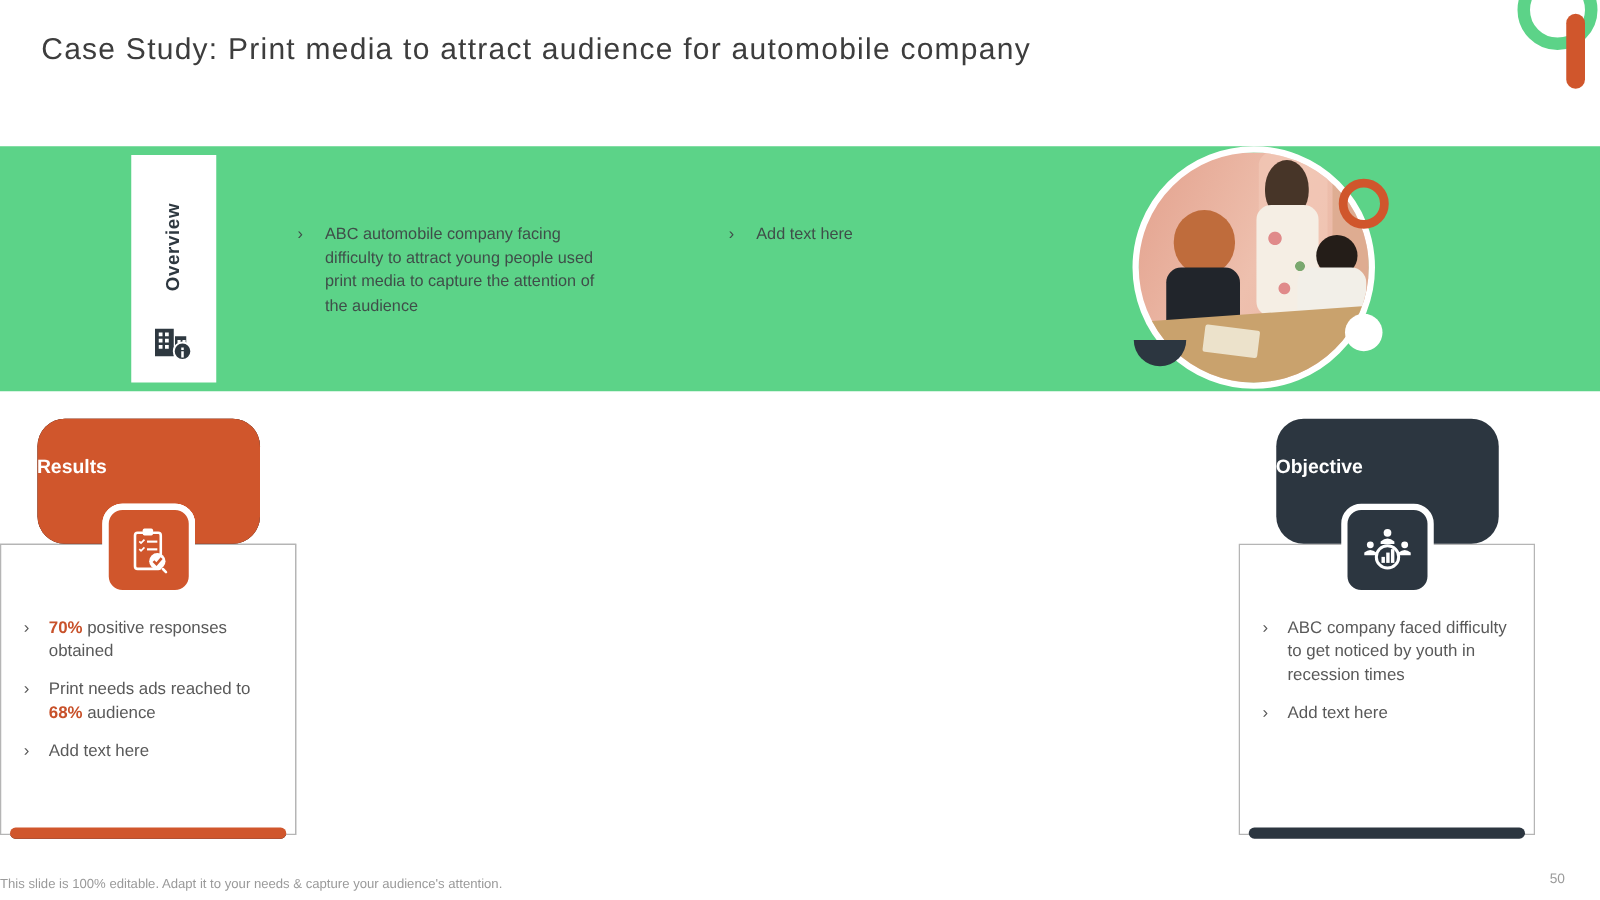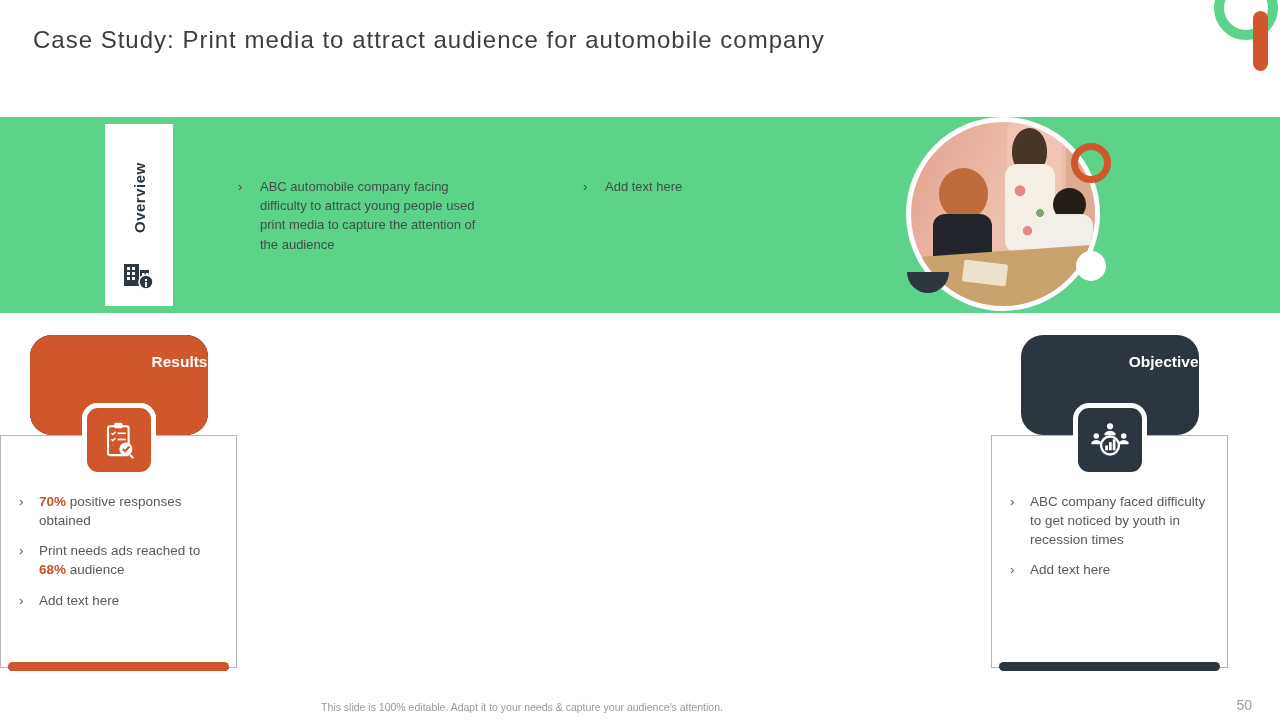--- a/index.html
+++ b/index.html
@@ -60,37 +60,37 @@
     background:var(--dark); border-radius:0 0 21px 21px; }
 
   
   .col { position:absolute; top:335px; width:237px; height:340px; }
   .col:nth-of-type(1){ left:53px; } .col:nth-of-type(2){ left:366px; }
   .col:nth-of-type(3){ left:679px; } .col:nth-of-type(4){ left:991px; }
   .col-header { position:relative; margin:0 auto; width:178px; height:100px;
     border-radius:22px; z-index:2; }
   .col.dark  { --col:var(--dark); }  .col.orange { --col:var(--orange); }
   .col-header, .icon-box, .col-bar { background:var(--col); }
-  .col-title { text-align:right; padding-top:18px; color:#fff; font-size:15.5px; font-weight:700; }
+  .col-title { text-align:left; padding-top:30px; color:#fff; font-size:15.5px; font-weight:700; }
   .icon-box { position:absolute; left:50%; transform:translateX(-50%); top:68px;
     width:74px; height:74px; border:5px solid #fff; border-radius:16px; z-index:3;
     display:flex; align-items:center; justify-content:center; }
   .icon-box .icon-accent { fill:var(--col); }
   .col-body { position:absolute; left:0; top:100px; width:237px; height:233px;
     background:#fff; border:1px solid #b5b5b5; z-index:1; }
   .col-body ul { list-style:none; padding:56px 8px 0 18px; }
   .col-body li { display:flex; font-size:13.5px; line-height:1.42; color:#595959; margin-bottom:11px; }
   .col-body .marker { width:20px; flex:0 0 20px; color:#595959; }
   .accent { color:#c8512a; font-weight:700; }
   .col-bar { position:absolute; left:7px; right:7px; bottom:-4px; height:9px; border-radius:5px; z-index:4; }
 
   
-  .footer-note { position:absolute; left:0; top:701px; width:1044px; text-align:center;
+  .footer-note { position:absolute; left:0; top:701px; width:1044px; text-align:left;
     font-size:10.5px; color:#9a9a9a; }
-  .page-num { position:absolute; right:28px; top:697px; font-size:14px; color:#9a9a9a; }
+  .page-num { position:absolute; right:28px; top:697px; font-size:11px; color:#9a9a9a; }
 </style>
 </head>
 <body>
 
 <div id="slide">
 
   <h1 class="title">Case Study: Print media to attract audience for automobile company</h1>
   <div class="logo-ring"></div>
   <div class="logo-bar"></div>
 

